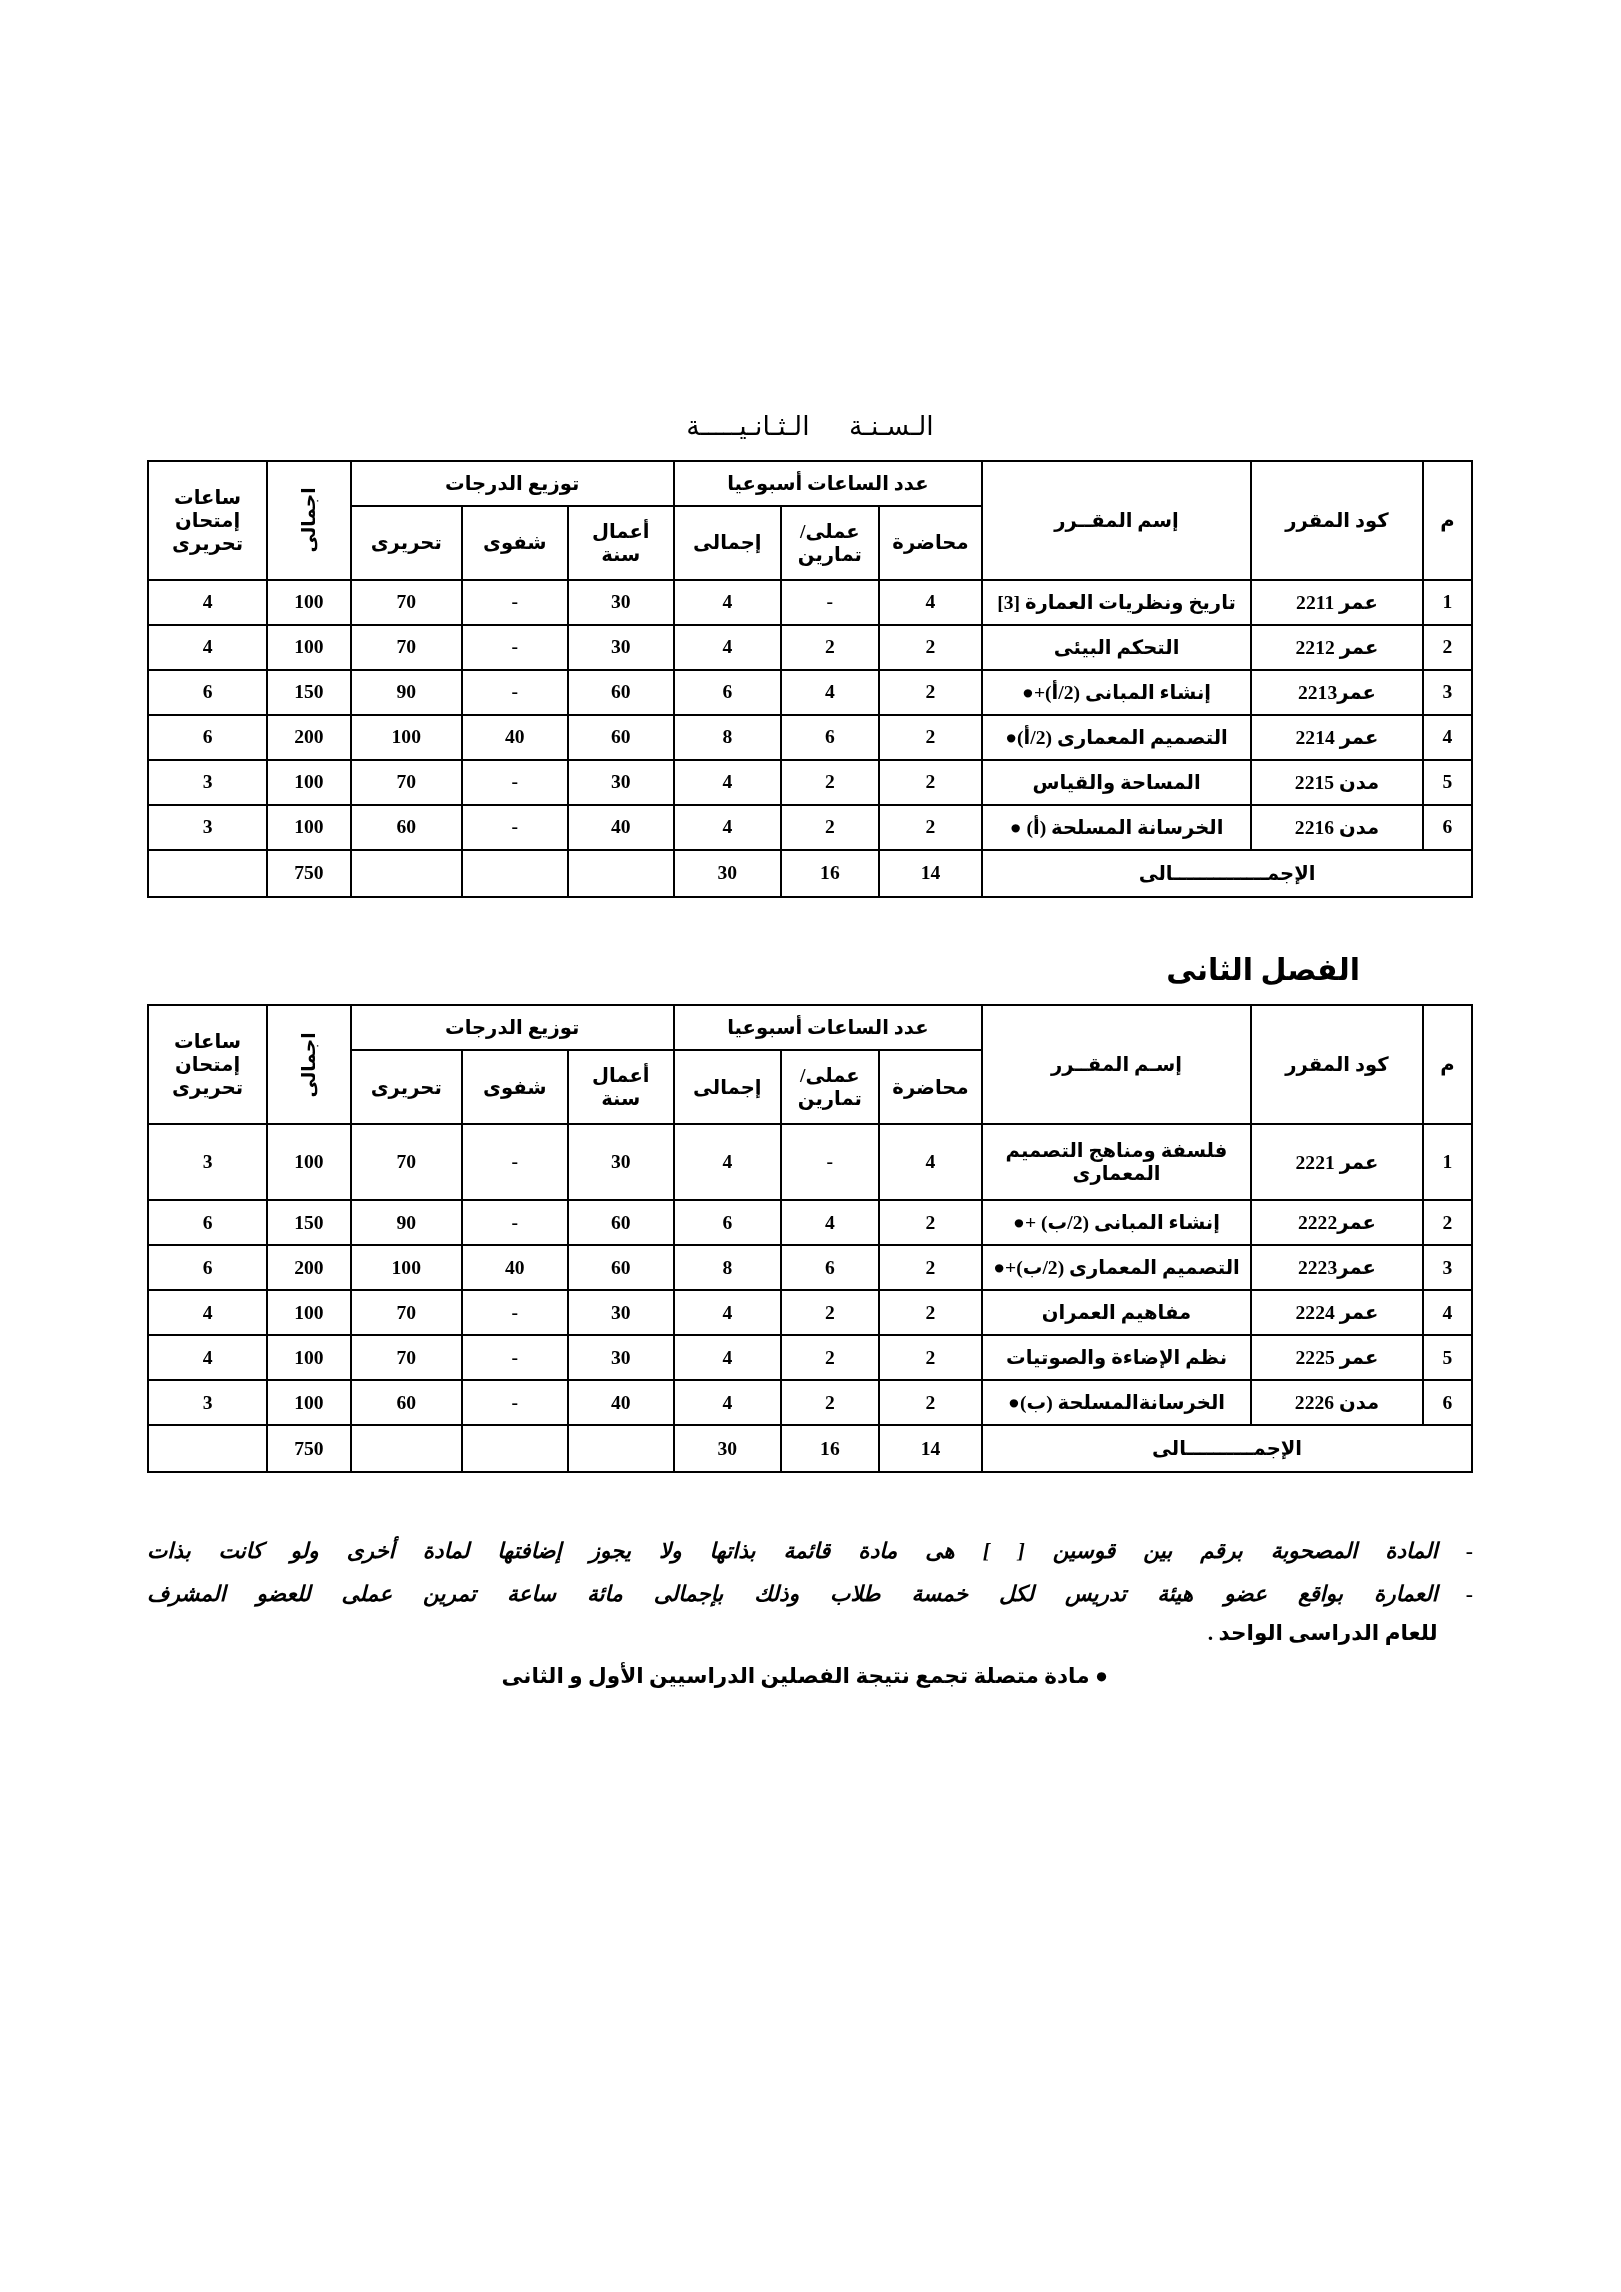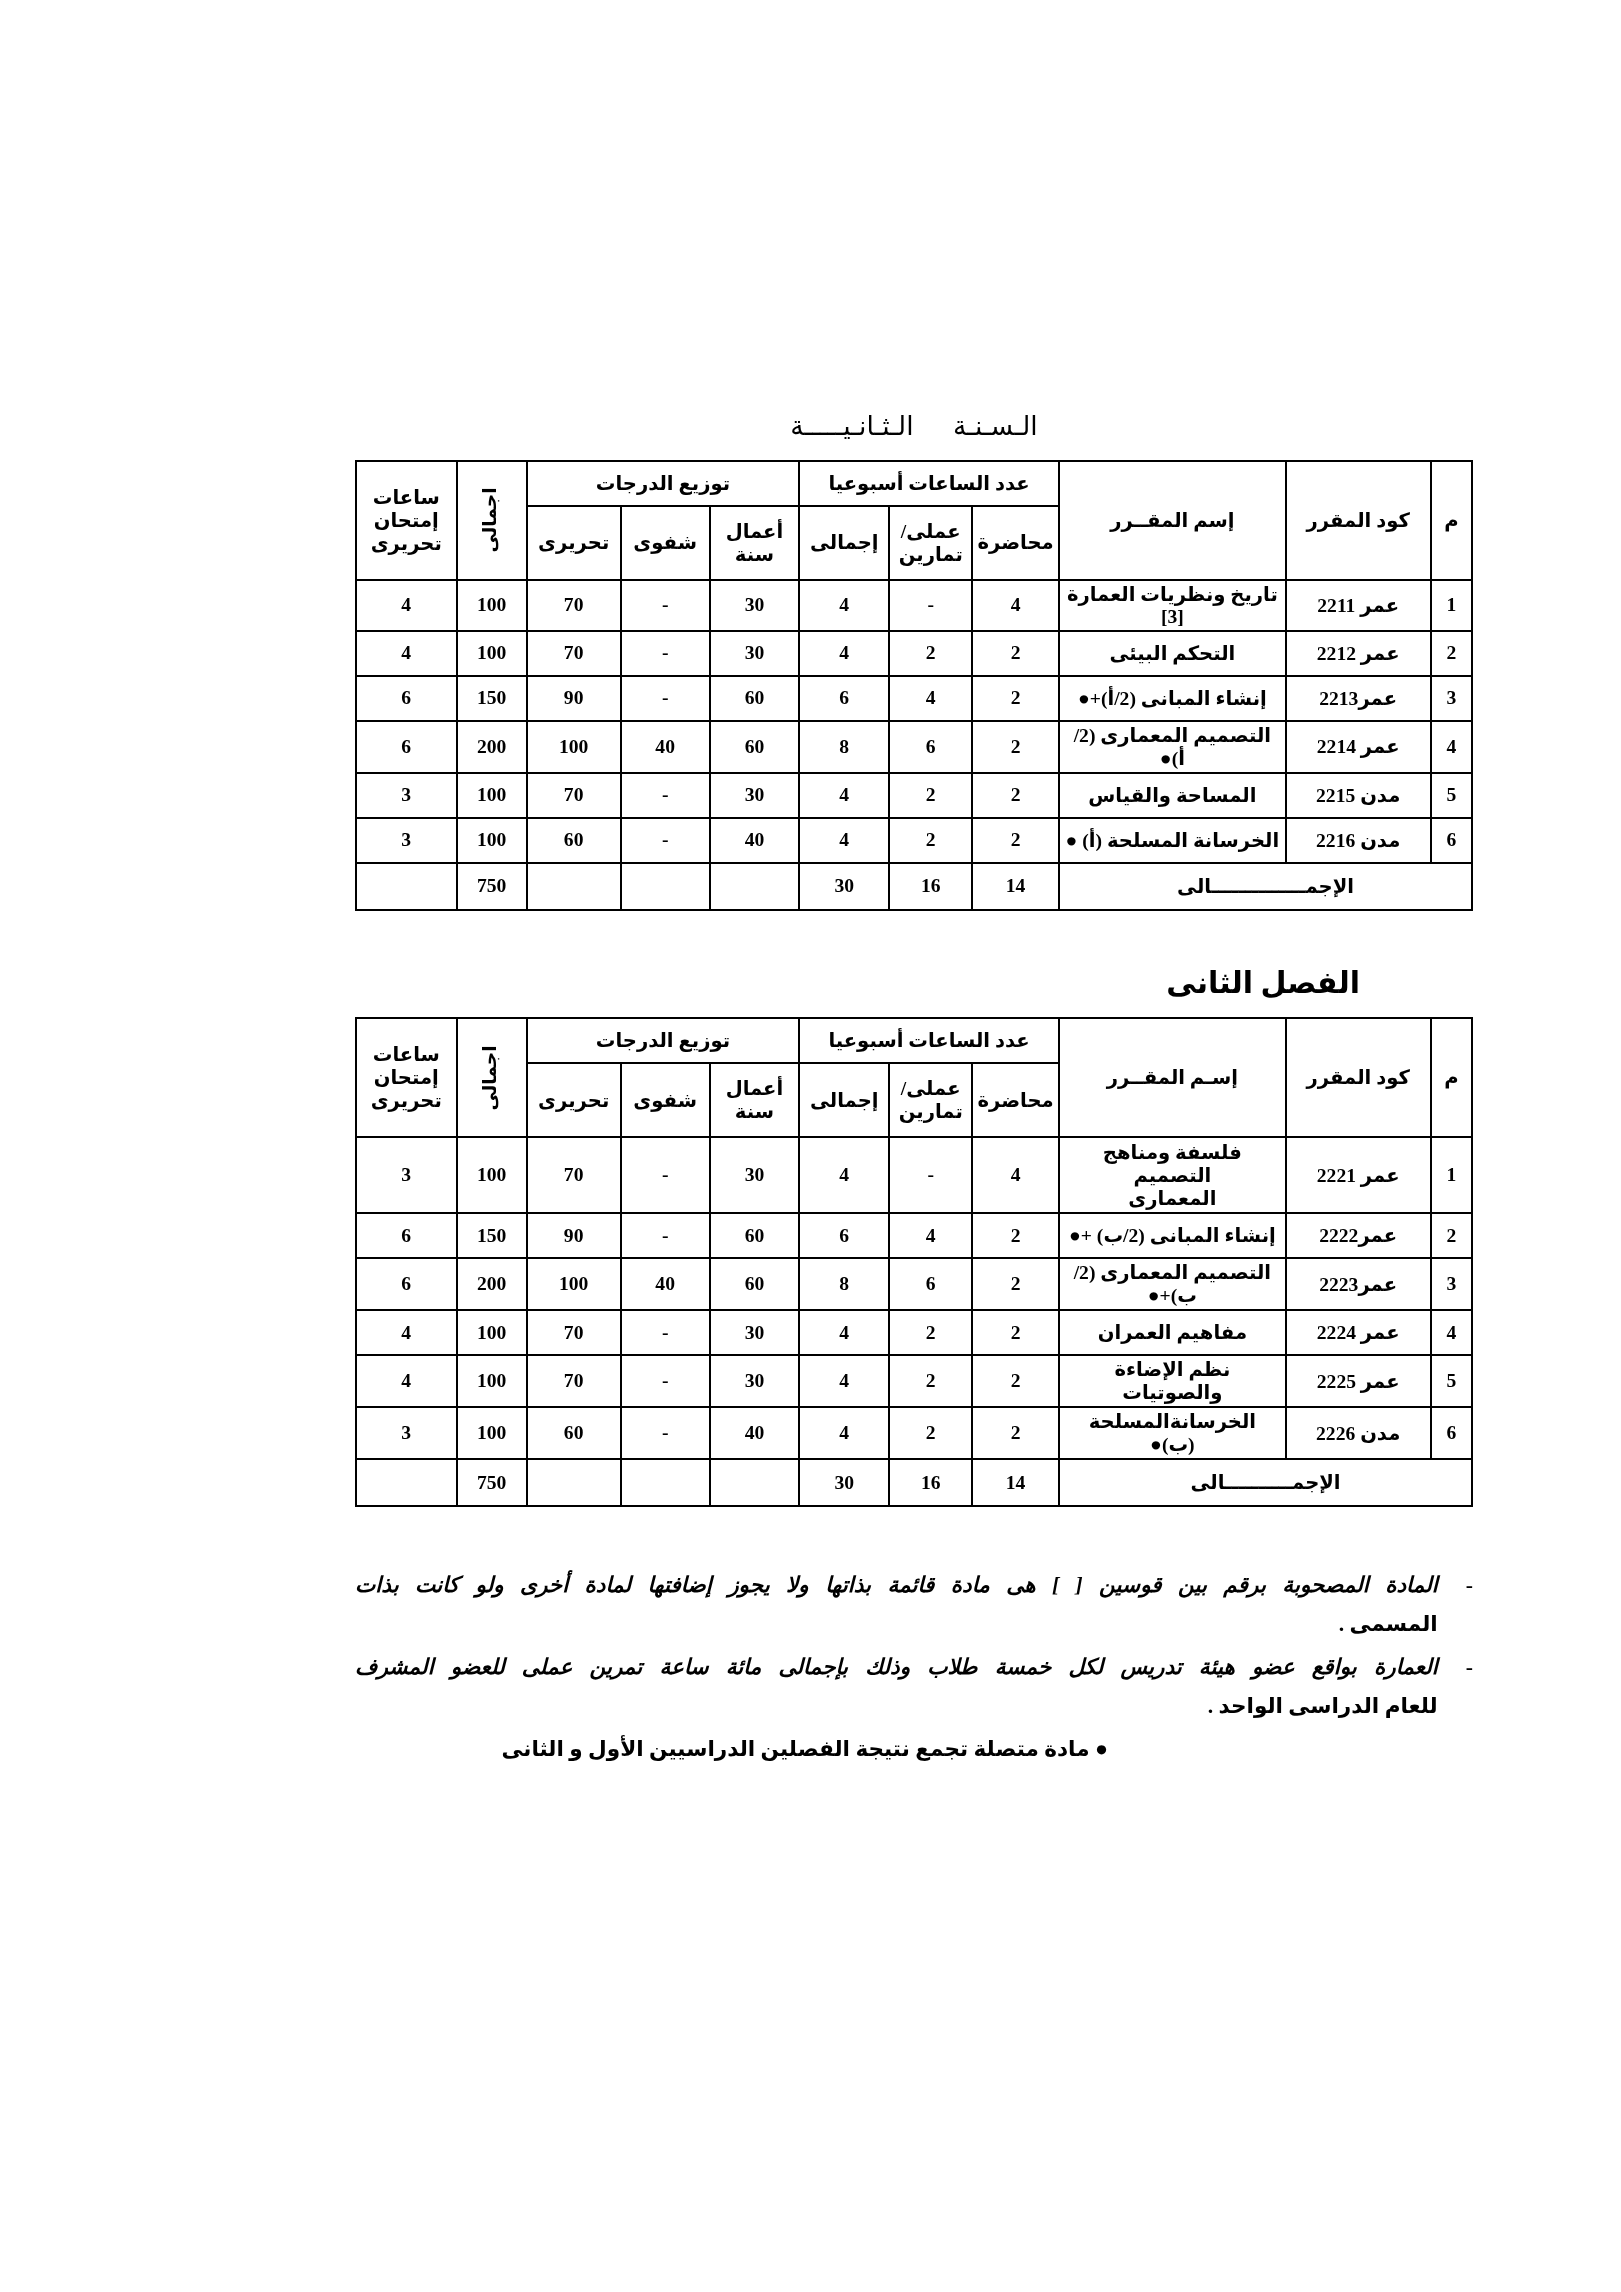--- a/index.html
+++ b/index.html
@@ -3,21 +3,21 @@
 <meta charset="utf-8">
 <style>
   html,body{margin:0;padding:0;background:#ffffff;}
   body{
     width:1621px; min-height:2293px;
     font-family:"Liberation Serif","DejaVu Sans",serif;
     color:#000;
     direction:rtl;
   }
   .page{width:1621px; min-height:2293px; position:relative;}
-  .content{width:1118px; margin:0 148px 0 85px;}
+  .content{width:1326px; margin:0 148px 0 85px;}
 
   .year-title{
     padding-top:410px;
     text-align:center;
     font-size:26.5px;
     font-weight:normal;
     word-spacing:33px;
     letter-spacing:1px;
   }
   .sem-title{
@@ -356,21 +356,20 @@
         </tfoot>
       </table>
     </section>
 
     <div class="footnotes">
 
       <div class="fn-item">
         <span class="fn-dash">-</span>
         <div class="fn-body">
           <div class="fn-line just">المادة المصحوبة برقم بين قوسين [ ] هى مادة قائمة بذاتها ولا يجوز إضافتها لمادة أخرى ولو كانت بذات</div>
-          <div class="fn-line">المسمى .</div>
         </div>
       </div>
 
       <div class="fn-item">
         <span class="fn-dash">-</span>
         <div class="fn-body">
           <div class="fn-line just">العمارة بواقع عضو هيئة تدريس لكل خمسة طلاب وذلك بإجمالى مائة ساعة تمرين عملى للعضو  المشرف</div>
           <div class="fn-line">للعام الدراسى الواحد .</div>
         </div>
       </div>

